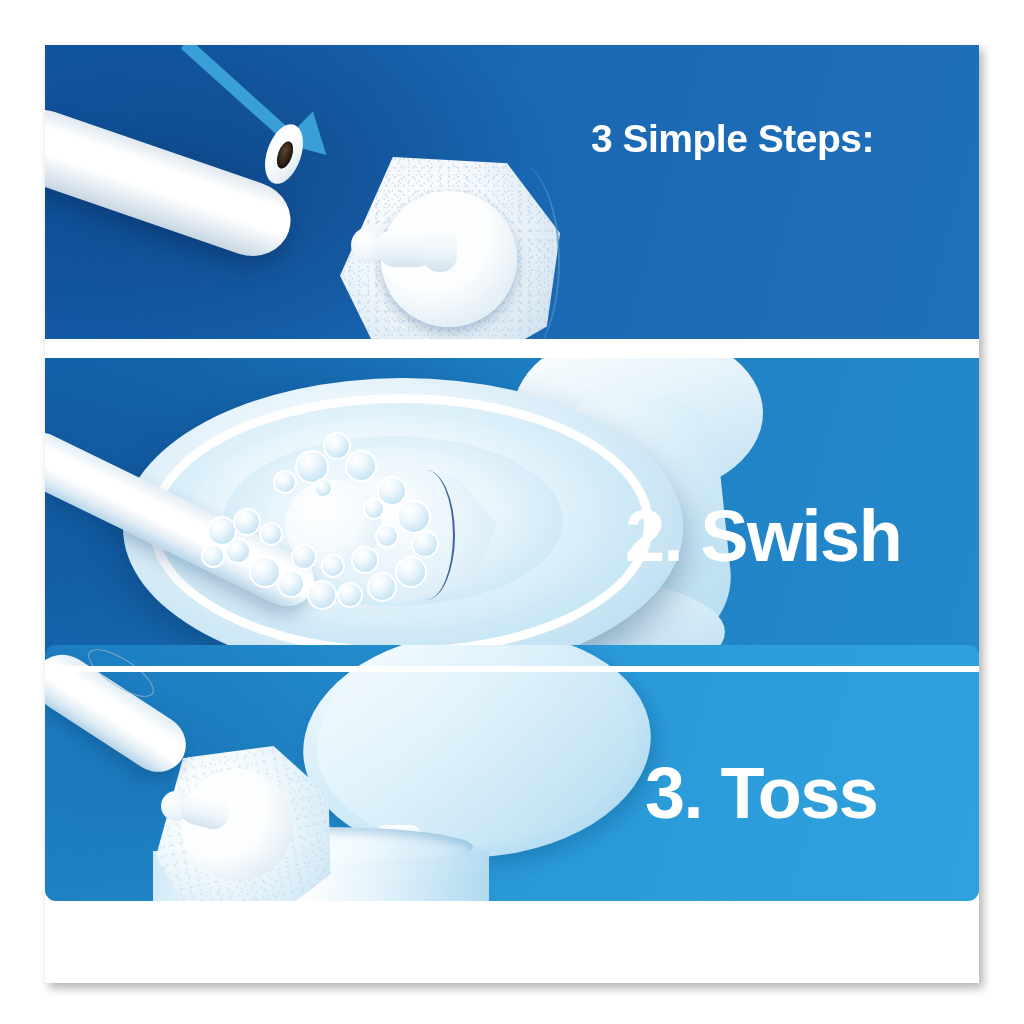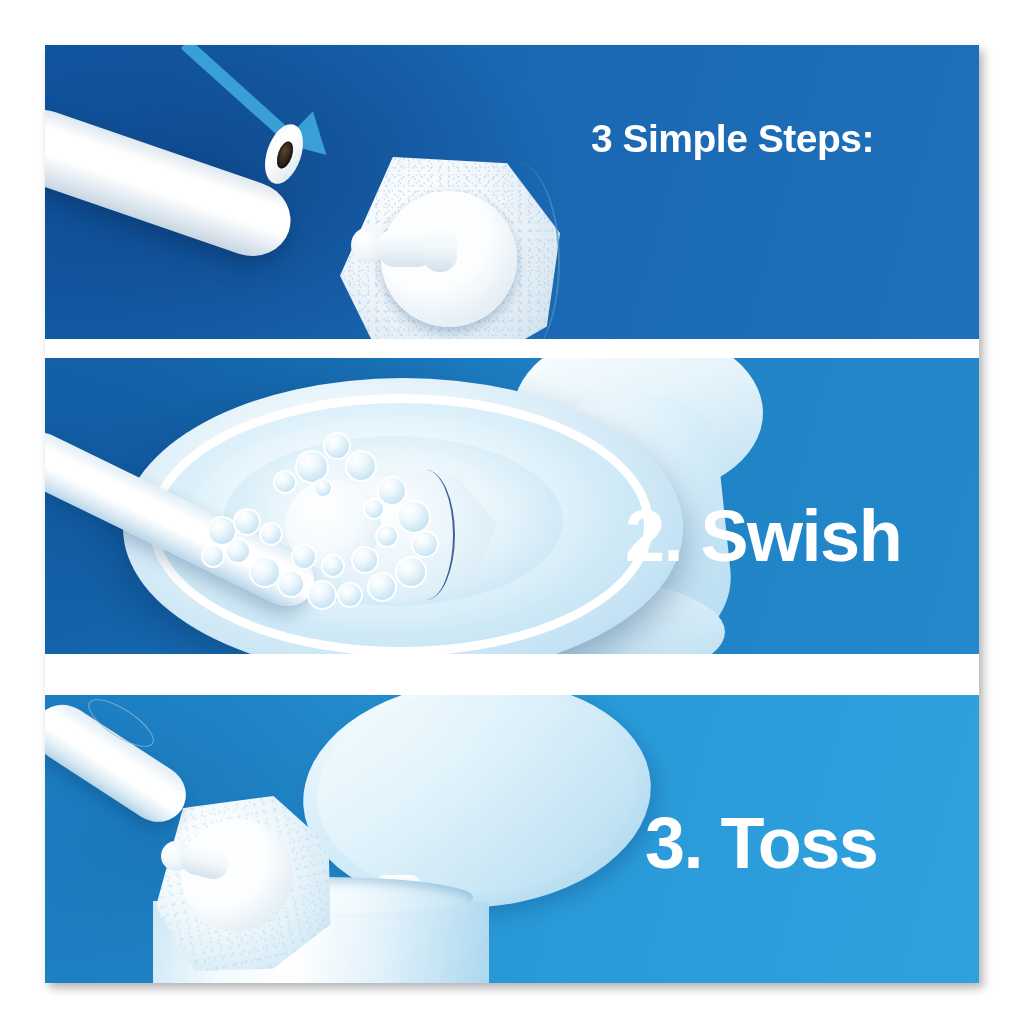--- a/index.html
+++ b/index.html
@@ -28,21 +28,21 @@
   }
 
   .panel {
     position: absolute;
     left: 0;
     width: 934px;
     overflow: hidden;
   }
   #panel-1 { top: 0px;   height: 294px; }
   #panel-2 { top: 313px; height: 296px; }
-  #panel-3 { top: 650px; height: 311px; }
+  #panel-3 { top: 600px; height: 256px; border-radius: 11px; }
 
   .divider {
     position: absolute;
     left: 0;
     width: 934px;
     height: 6px;
     background: #ffffff;
     z-index: 40;
   }
   #divider-1 { top: 307px; }

